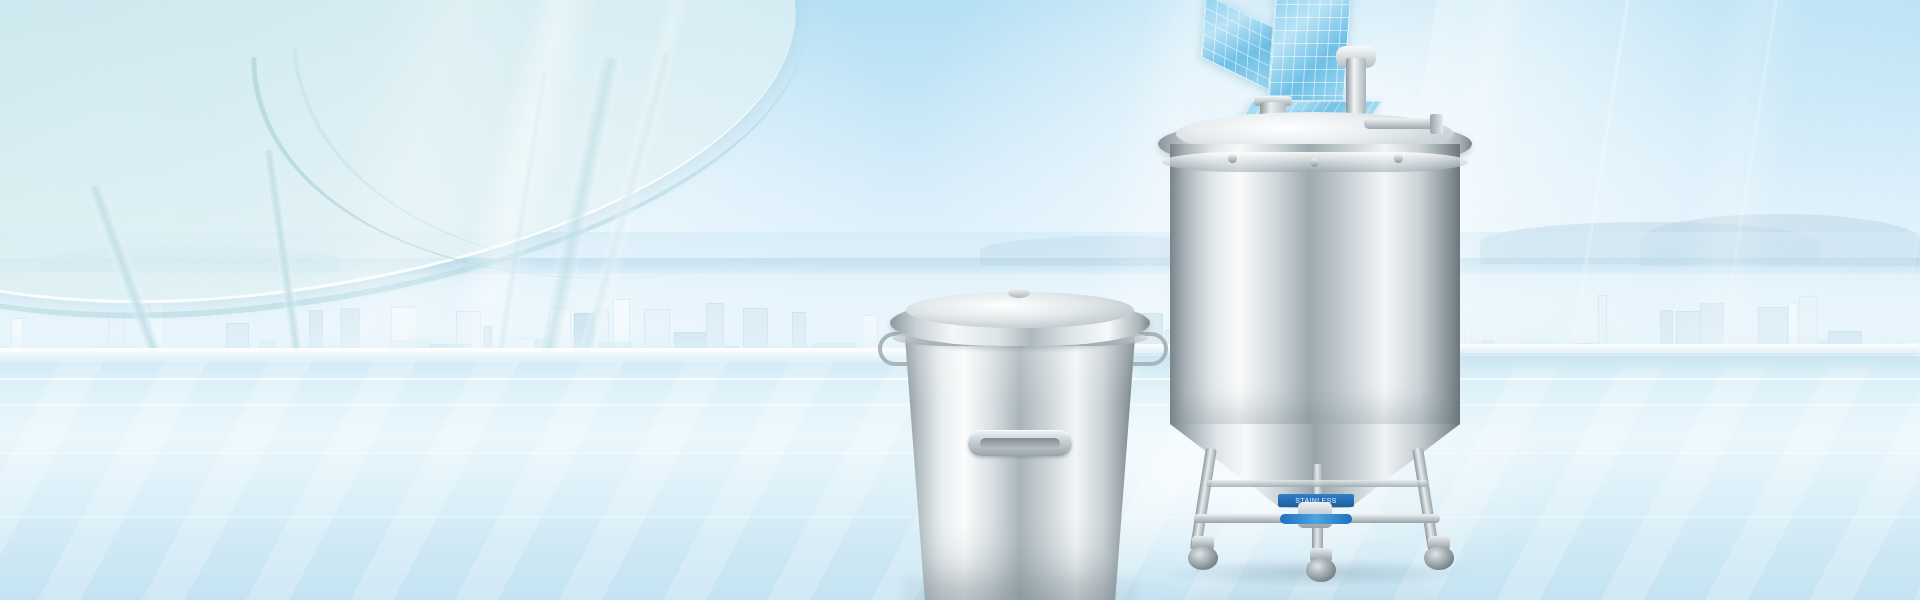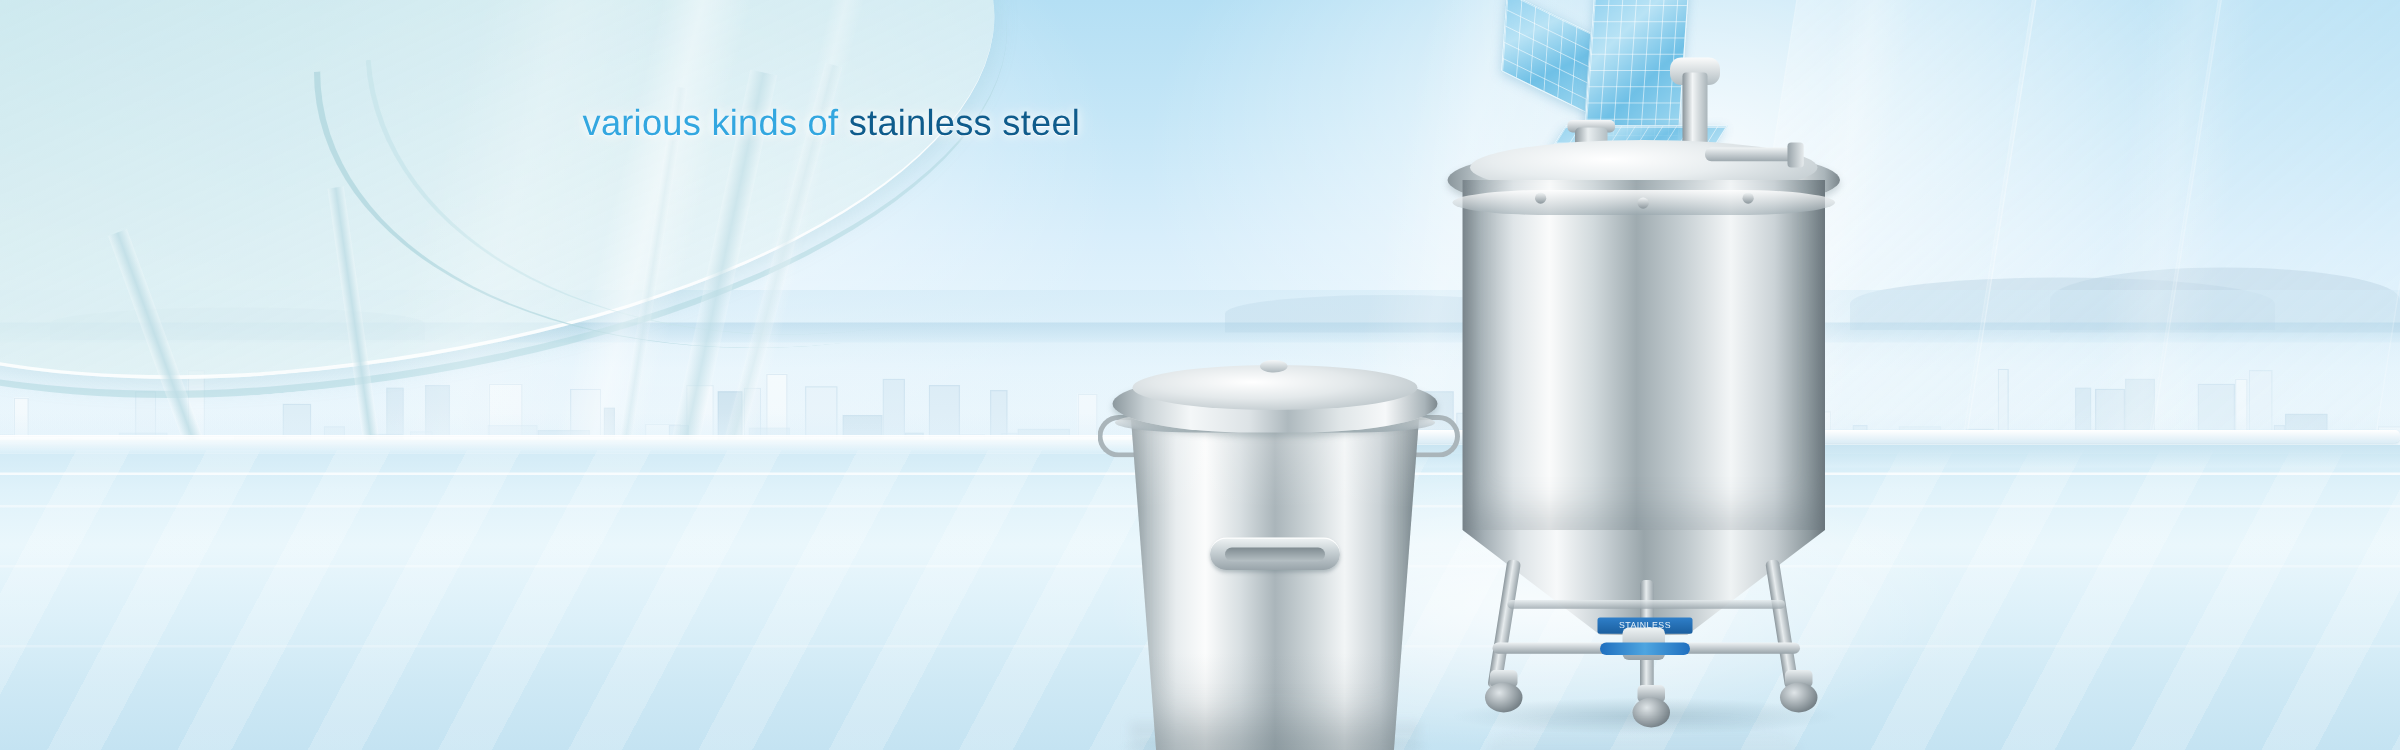--- a/index.html
+++ b/index.html
@@ -562,21 +562,20 @@
   <div class="floor-lip"></div>
   <div class="rail"></div>
   <div class="rail2"></div>
   <div class="floor-line fl1"></div>
   <div class="floor-line fl2"></div>
   <div class="floor-line fl3"></div>
   <div class="floor-line fl4"></div>
   <div class="floor-glow"></div>
 
   <div class="headline" id="headline">
-      <span class="ln"><span class="hl-accent">various kinds of </span><span class="hl-dark">stainless steel</span></span>
     </div>
 
   <div class="bk-reflect"></div>
   <div class="bucket">
     <div class="bk-shadow"></div>
     <div class="bk-handle-l"></div>
     <div class="bk-handle-r"></div>
     <div class="bk-body"></div>
     <div class="bk-body-sheen"></div>
     <div class="bk-rim"></div>

